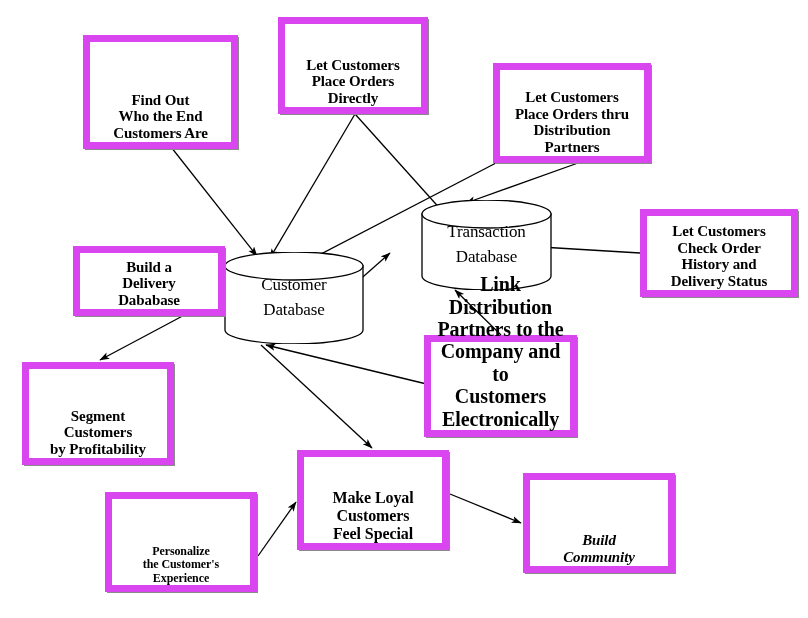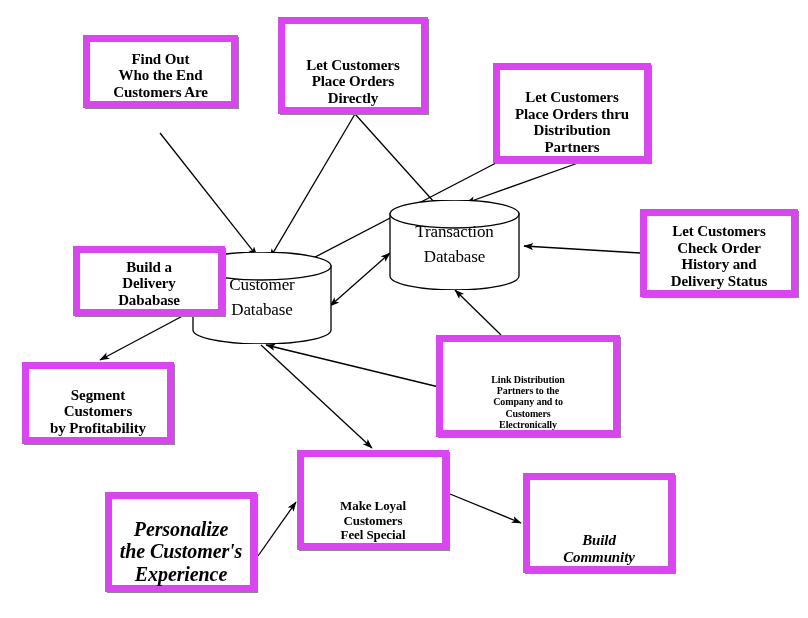--- a/index.html
+++ b/index.html
@@ -46,20 +46,21 @@
   }
   .box .lbl {
     padding: 0 4px;
     white-space: pre-line;
   }
   
   .cyl {
     z-index: 2;
     background: transparent;
     border: none;
+    margin-left: 32px;
   }
   .cyl .cyl-body {
     position: absolute;
     left: 0;
     top: 0;
     width: 100%;
     height: 100%;
   }
   .cyl .lbl {
     position: relative;
@@ -94,21 +95,21 @@
         <line x1="222" y1="295" x2="100" y2="360" marker-end="url(#ah)"></line>
         <line x1="261" y1="345" x2="372" y2="448" marker-end="url(#ah)"></line>
         <line x1="443" y1="388" x2="266" y2="345" marker-end="url(#ah)"></line>
         <line x1="501" y1="335" x2="455" y2="290" marker-end="url(#ah)"></line>
         <line x1="258" y1="556" x2="296" y2="502" marker-end="url(#ah)"></line>
         <line x1="450" y1="494" x2="521" y2="523" marker-end="url(#ah)"></line>
       </g>
   </svg>
 
   <div id="node-layer">
-      <div class="node box" style="left: 83px; top: 35px; width: 155px; height: 73px; font-size: 15px;">
+      <div class="node box" style="left: 83px; top: 35px; width: 155px; height: 114px; font-size: 15px;">
         <div class="lbl">Find Out
 Who the End
 Customers Are</div>
       </div>
       <div class="node box" style="left: 278px; top: 17px; width: 150px; height: 97px; font-size: 15px;">
         <div class="lbl">Let Customers
 Place Orders
 Directly</div>
       </div>
       <div class="node box" style="left: 493px; top: 63px; width: 158px; height: 100px; font-size: 15px;">
@@ -137,38 +138,38 @@
 Database</div>
       </div>
       <div class="node cyl" style="left: 389px; top: 200px; width: 131px; height: 90px; font-size: 17px;">
         <svg class="cyl-body" viewBox="0 0 131 90" preserveAspectRatio="none">
           <path d="M1,14 L1,76 A64.5,14 0 0 0 130,76 L130,14 Z" fill="#ffffff" stroke="#000000" stroke-width="1.3"></path>
           <ellipse cx="65.5" cy="14" rx="64.5" ry="14" fill="#ffffff" stroke="#000000" stroke-width="1.3"></ellipse>
         </svg>
         <div class="lbl">Transaction
 Database</div>
       </div>
-      <div class="node box" style="left: 22px; top: 362px; width: 152px; height: 82px; font-size: 15px;">
+      <div class="node box" style="left: 22px; top: 362px; width: 152px; height: 103px; font-size: 15px;">
         <div class="lbl">Segment
 Customers
 by Profitability</div>
       </div>
-      <div class="node box" style="left: 436px; top: 335px; width: 184px; height: 102px; font-size: 10px;">
+      <div class="node box" style="left: 424px; top: 335px; width: 153px; height: 102px; font-size: 20px;">
         <div class="lbl">Link Distribution
 Partners to the
 Company and to
 Customers
 Electronically</div>
       </div>
-      <div class="node box" style="left: 297px; top: 450px; width: 152px; height: 100px; font-size: 13px;">
+      <div class="node box" style="left: 297px; top: 450px; width: 152px; height: 100px; font-size: 16px;">
         <div class="lbl">Make Loyal
 Customers
 Feel Special</div>
       </div>
-      <div class="node box" style="left: 105px; top: 492px; width: 152px; height: 100px; font-size: 20px; font-style: italic;">
+      <div class="node box" style="left: 105px; top: 492px; width: 152px; height: 100px; font-size: 12px;">
         <div class="lbl">Personalize
 the Customer's
 Experience</div>
       </div>
       <div class="node box" style="left: 523px; top: 473px; width: 152px; height: 100px; font-size: 15px; font-style: italic;">
         <div class="lbl">Build
 Community</div>
       </div>
     </div>
 

